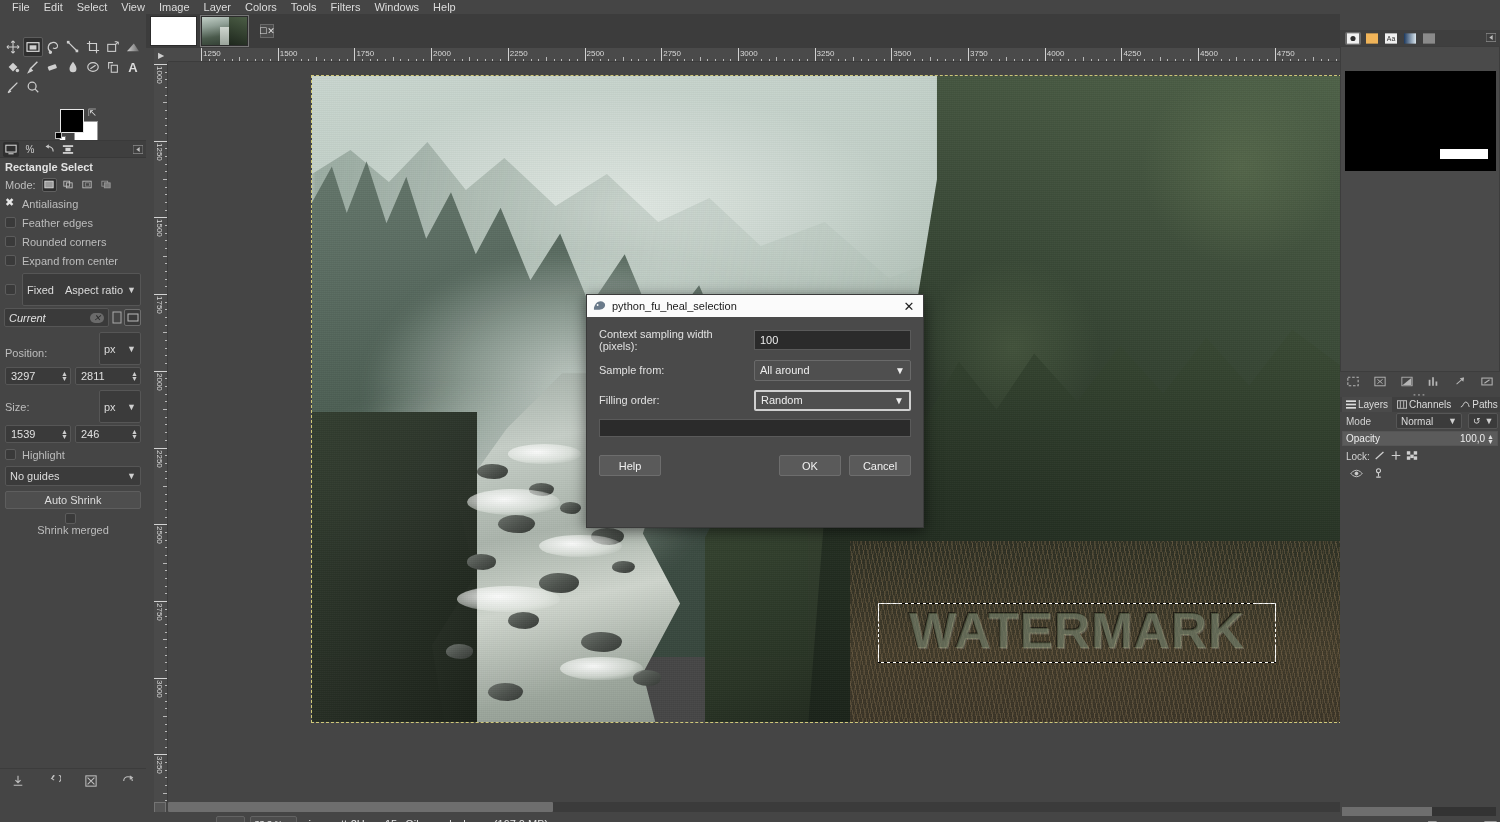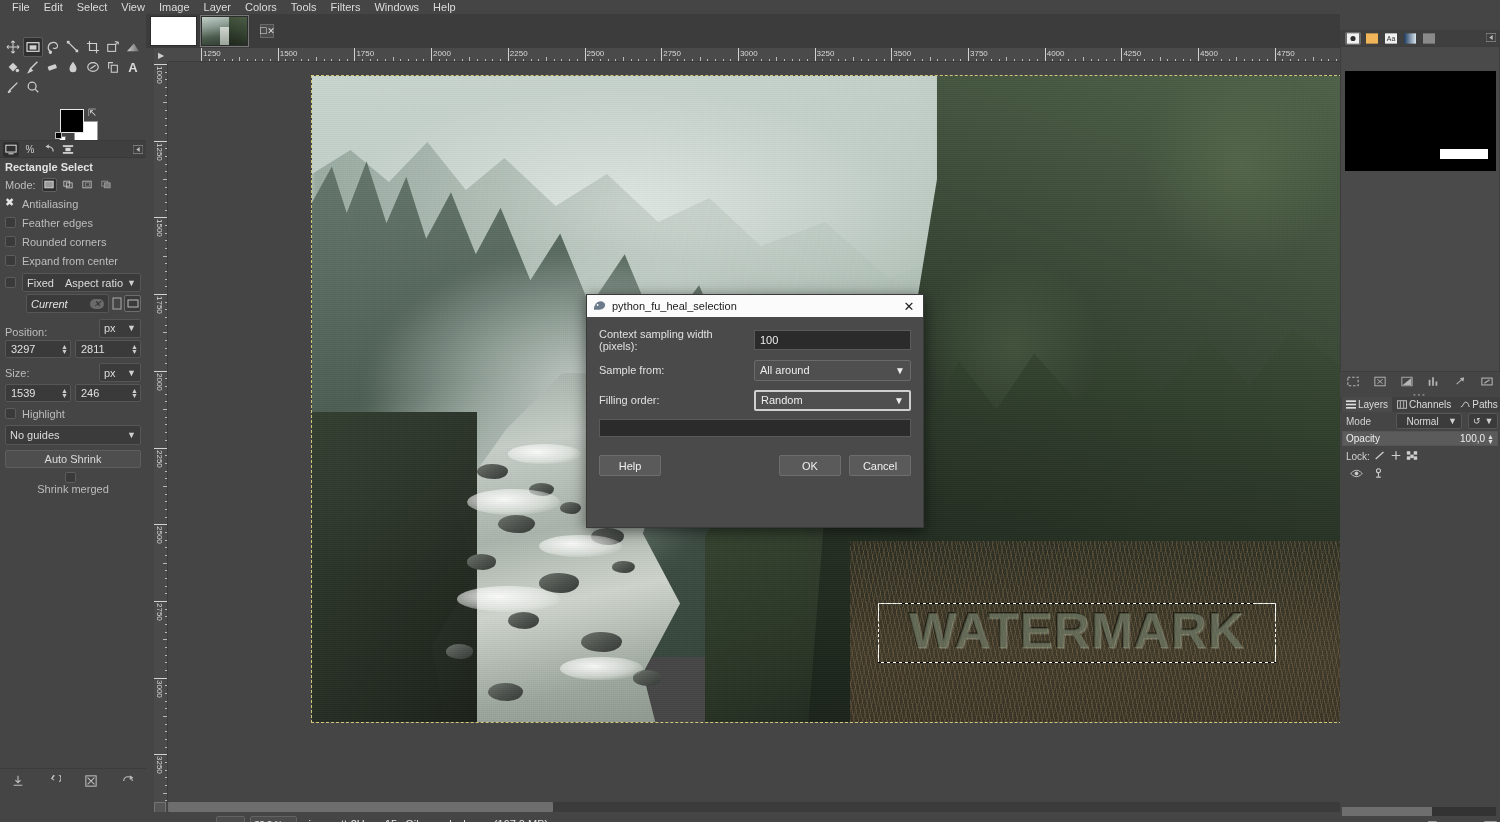--- a/index.html
+++ b/index.html
@@ -72,21 +72,21 @@
   .opt-row { display:flex; align-items:center; padding: 1px 5px; min-height: 19px; }
   .opt-label { color:#bdbdbd; font-size:11px; }
   .chk { width:11px; height:11px; background:#3a3a3a; border:1px solid #5c5c5c; border-radius:2px; margin-right:6px; flex:none; position:relative;}
   .chk.on { background:transparent; border-color:transparent; }
   .chk.on::after{ content:"\2716"; position:absolute; left:-1px; top:-3px; font-size:11px; color:#e6e6e6;}
   .modebtns { display:flex; gap:4px; margin-left:6px; }
   .modebtn { width:15px; height:14px; display:flex;align-items:center;justify-content:center; color:#c8c8c8;}
   .modebtn.act { background:#2e2e2e; border:1px solid #606060; border-radius:2px;}
   .combo {
     background:#3b3b3b; border:1px solid #565656; border-radius:2px;
-    height:19px; display:flex; align-items:center; padding:0 4px;
+    height:33px; display:flex; align-items:center; padding:0 4px;
     color:#dcdcdc; font-size:11px; position:relative;
   }
   .combo .cv { flex:1; }
   .combo .arw { font-size:9px; color:#cfcfcf; margin-left:4px;}
   .spin {
     background:#3a3a3a; border:1px solid #565656; border-radius:2px;
     height:18px; display:flex; align-items:center; padding:0 2px 0 5px;
     color:#e0e0e0; font-size:11px;
   }
   .spin .sv{flex:1;}
@@ -534,21 +534,21 @@
 
   <div class="opt-row" style="padding-top:3px;">
     <span class="chk"></span>
     <div class="combo" style="flex:1;">
       <span class="cv">Fixed</span>
       <span>Aspect ratio</span>
       <span class="arw">▼</span>
     </div>
   </div>
 
-  <div class="opt-row" style="padding-left:26px; gap:0;align-items:center;">
+  <div class="opt-row" style="padding-left:4px; gap:0;align-items:center;">
     <div class="entry" style="flex:1;">
       <span style="flex:1;">Current</span>
       <span style="font-size:9px;background:#6a6a6a;border-radius:6px;padding:0 3px;color:#2b2b2b;">✕</span>
     </div>
     <div style="width:15px;height:17px;display:flex;align-items:center;justify-content:center;">
       <svg width="10" height="13" viewBox="0 0 10 13" stroke="#a9a9a9" fill="none">
           <rect x="1" y="1" width="8" height="11"></rect>
         </svg>
     </div>
     <div style="width:17px;height:17px;display:flex;align-items:center;justify-content:center;background:#3a3a3a;border:1px solid #6d6d6d;border-radius:2px;">
@@ -1127,21 +1127,21 @@
       <span>Paths</span>
     </div>
     <div style="flex:1;"></div>
 
   </div>
 
   <div class="lrow">
     <span style="margin-left:4px;">Mode</span>
     <div style="flex:1;"></div>
     <div class="combo" style="width:66px;height:16px;font-size:10px;">
-      <span class="cv" style="text-align:center;">Normal</span>
+      <span class="cv" style="text-align:left;">Normal</span>
       <span class="arw">▼</span>
     </div>
     <div class="combo" style="width:30px;height:16px;font-size:9px;margin-left:2px;">
       <span style="font-size:9px;">↺</span>
       <span class="arw">▼</span>
     </div>
   </div>
 
   <div id="opacity-row">
     <div id="opacity-fill"></div>

